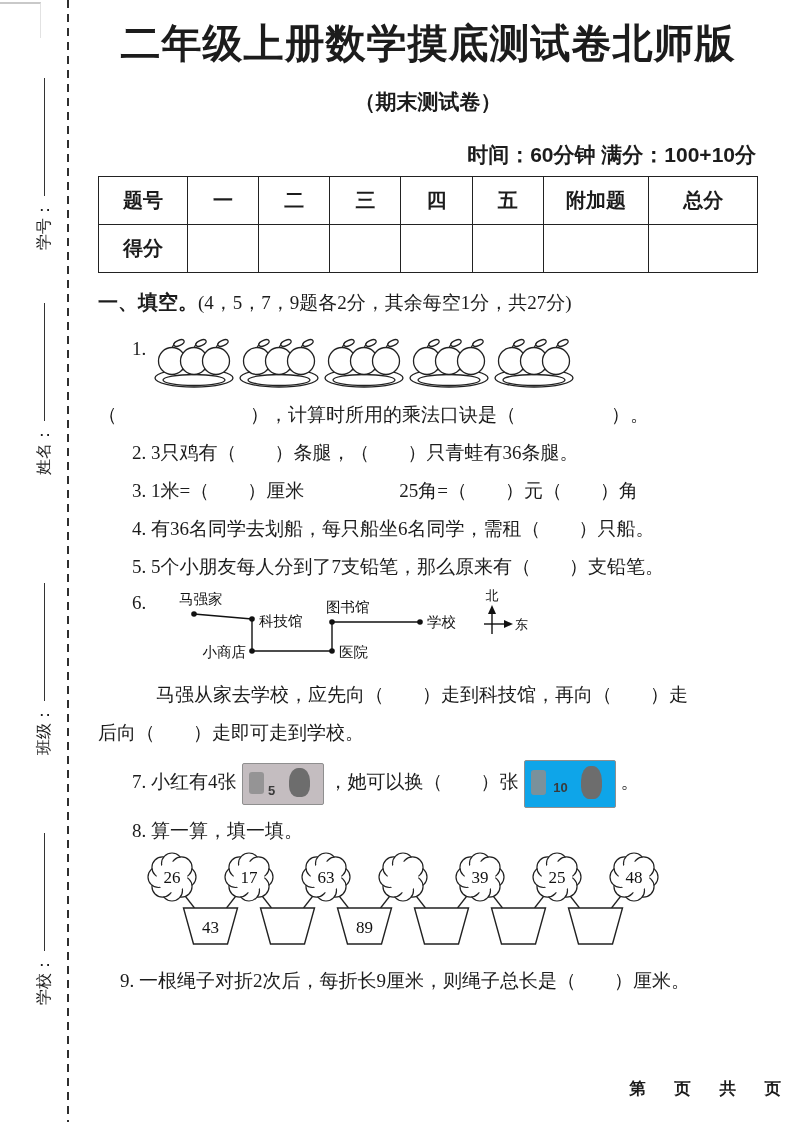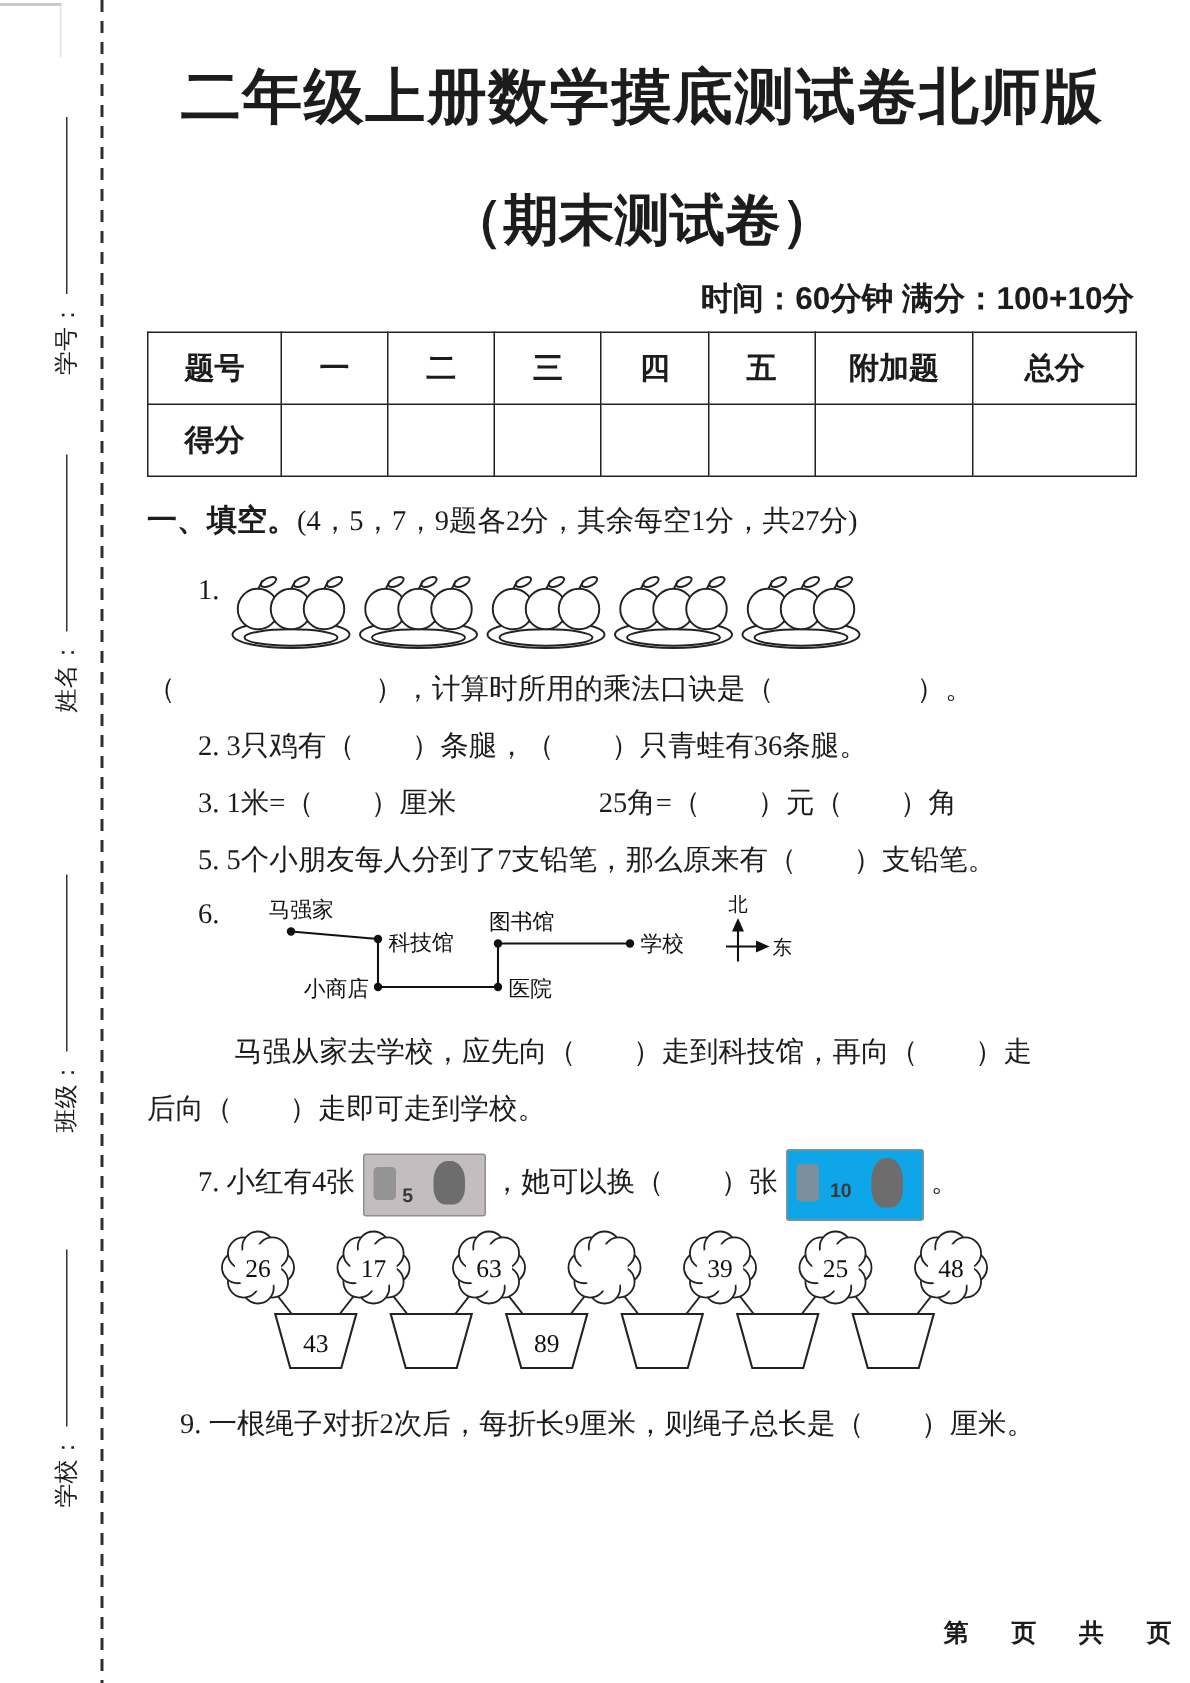--- a/index.html
+++ b/index.html
@@ -9,24 +9,24 @@
   .divider{position:absolute;left:67px;top:0;bottom:0;width:2px;
            background:repeating-linear-gradient(180deg,#2f2f2f 0 8px,transparent 8px 14px);}
   .corner{position:absolute;left:0;top:2px;width:40px;height:34px;
           border-top:2px solid #c9c9c9;border-right:1px solid #e2e2e2;}
   .vfield{position:absolute;left:-46px;width:180px;height:22px;transform:rotate(-90deg);
           display:flex;align-items:center;gap:6px;}
   .vfield .lbl{font-size:16px;white-space:nowrap;}
   .vfield .line{width:118px;height:0;border-bottom:1.5px solid #333;}
   
   .content{position:absolute;left:98px;top:0;width:660px;}
-  h1.title{margin:39px 0 0;text-align:center;font-family:Liberation Serif, serif;
+  h1.title{margin:18px 0 0;text-align:center;font-family:Liberation Serif, serif;
            font-weight:bold;font-size:40px;line-height:52px;letter-spacing:1px;}
-  .subtitle{margin:36px 0 0;text-align:center;font-family:"Liberation Sans","DejaVu Sans",sans-serif;
-            font-weight:bold;font-size:37px;line-height:40px;}
+  .subtitle{margin:12px 0 0;text-align:center;font-family:"Liberation Sans","DejaVu Sans",sans-serif;
+            font-weight:bold;font-size:21px;line-height:40px;}
   .meta{margin:20px 2px 0 0;text-align:right;font-family:"Liberation Sans","DejaVu Sans",sans-serif;
         font-weight:bold;font-size:21px;line-height:26px;}
   table.score{width:100%;margin-top:8px;border-collapse:collapse;}
   table.score td{border:1.5px solid #222;height:45px;text-align:center;
         font-family:"Liberation Sans","DejaVu Sans",sans-serif;font-weight:bold;font-size:20px;}
   .sec-head{margin:14px 0 16px;font-size:19px;line-height:30px;}
   .sec-head .bold{font-family:"Liberation Sans","DejaVu Sans",sans-serif;font-weight:bold;font-size:20px;}
   .qline{margin:8px 0 0;font-size:19px;line-height:30px;padding-left:34px;white-space:nowrap;}
   .qline.noindent{padding-left:0;}
   .qline.hang{padding-left:58px;}
@@ -128,20 +128,21 @@
         <use href="#plate3" x="85"></use>
         <use href="#plate3" x="170"></use>
         <use href="#plate3" x="255"></use>
         <use href="#plate3" x="340"></use>
       </svg>
     </div>
     <p class="qline noindent">（　　　　　　　），计算时所用的乘法口诀是（　　　　　）。</p>
 
     <p class="qline">2. 3只鸡有（　　）条腿，（　　）只青蛙有36条腿。</p>
     <p class="qline">3. 1米=（　　）厘米　　　　　25角=（　　）元（　　）角</p>
+    <p class="qline">4. 有36名同学去划船，每只船坐6名同学，需租（　　）只船。</p>
     <p class="qline">5. 5个小朋友每人分到了7支铅笔，那么原来有（　　）支铅笔。</p>
 
     
     <div class="qrow">
       <span class="qnum">6.</span>
       <svg width="385" height="84" viewBox="0 0 385 84" xmlns="http://www.w3.org/2000/svg">
         <g stroke="#111" stroke-width="1.4">
           <line x1="42" y1="26" x2="100" y2="31"></line>
           <line x1="100" y1="31" x2="100" y2="63"></line>
           <line x1="100" y1="63" x2="180" y2="63"></line>
@@ -174,20 +175,21 @@
         </g>
       </svg>
     </div>
     <p class="qline hang">马强从家去学校，应先向（　　）走到科技馆，再向（　　）走</p>
     <p class="qline noindent">后向（　　）走即可走到学校。</p>
 
     
     <p class="billline"><span>7. 小红有4张</span><span class="bill b5"><span class="seal"></span><span class="denom">5</span><span class="portrait"></span></span><span>，她可以换（　　）张</span><span class="bill b10"><span class="seal"></span><span class="denom">10</span><span class="portrait"></span></span><span>。</span></p>
 
     
+    <p class="qline">8. 算一算，填一填。</p>
     <svg width="545" height="100" viewBox="0 0 545 100" style="margin:4px 0 0 44px;" xmlns="http://www.w3.org/2000/svg">
       <defs>
         <g id="flower">
           <g fill="#fff" stroke="#222" stroke-width="1.2">
             <circle cx="13.5" cy="0" r="10.5"></circle>
               <circle cx="9.55" cy="9.55" r="10.5"></circle>
             <circle cx="0" cy="13.5" r="10.5"></circle>
               <circle cx="-9.55" cy="9.55" r="10.5"></circle>
             <circle cx="-13.5" cy="0" r="10.5"></circle>
               <circle cx="-9.55" cy="-9.55" r="10.5"></circle>

